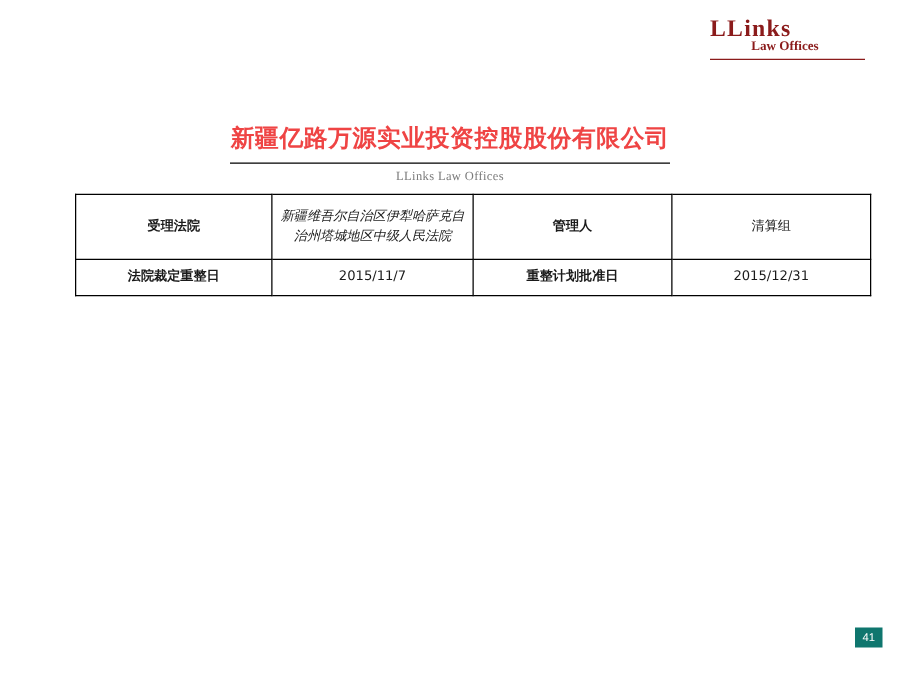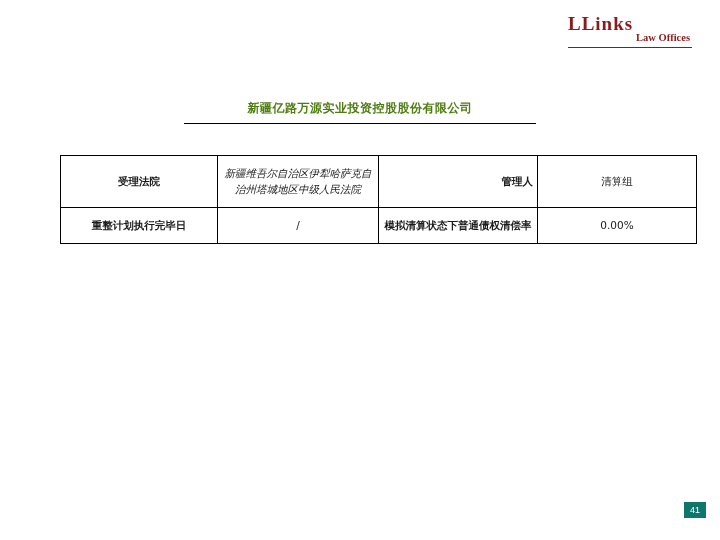--- a/index.html
+++ b/index.html
@@ -33,21 +33,20 @@
     color: #8b1b1b;
     text-align: left;
     padding-left: 2px;
   }
   .logo-sub {
     font-family: "Liberation Serif", serif;
     font-size: 10.5px;
     font-weight: bold;
     line-height: 1.1;
     color: #8b1b1b;
-    text-align: right;
     padding-right: 4px;
     margin-top: -1px;
   }
   .logo-rule {
     height: 1px;
     background: #8b1b1b;
     margin: 3px 2px 4px 2px;
   }
   .logo-cn {
     font-family: "DejaVu Sans", sans-serif;
@@ -61,23 +60,23 @@
   
   .title-wrap {
     position: absolute;
     top: 98px;
     left: 0;
     width: 720px;
     text-align: center;
   }
   .doc-title {
     font-family: "DejaVu Sans", sans-serif;
-    font-size: 12px;
+    font-size: 19px;
     font-weight: bold;
-    color: #4d7c0f;
+    color: #ef4444;
     letter-spacing: 0.5px;
     display: inline-block;
     padding-bottom: 4px;
   }
   .title-rule {
     width: 352px;
     height: 1px;
     background: #000000;
     margin: 2px auto 0 auto;
   }
@@ -152,34 +151,35 @@
 
 <div class="logo-block">
   <div class="logo-main">LLinks</div>
   <div class="logo-sub">Law Offices</div>
   <div class="logo-rule"></div>
 </div>
 
 <div class="title-wrap">
   <div class="doc-title">新疆亿路万源实业投资控股股份有限公司</div>
   <div class="title-rule"></div>
+  <div class="subtitle">LLinks Law Offices</div>
 </div>
 
 <div class="table-wrap">
   <table class="main">
     <tbody>
       <tr class="row-h1">
         <td class="label" style="width:148px;">受理法院</td>
         <td class="value-cn" style="width:152px;font-style:italic;">新疆维吾尔自治区伊犁哈萨克自治州塔城地区中级人民法院</td>
-        <td class="label" style="width:150px;text-align:right;">管理人</td>
+        <td class="label" style="width:150px;">管理人</td>
         <td class="value-cn" style="width:150px;">清算组</td>
       </tr>
-      <tr class="row-h3">
-        <td class="label">重整计划执行完毕日</td>
-        <td class="value">/</td>
-        <td class="label">模拟清算状态下普通债权清偿率</td>
-        <td class="value">0.00%</td>
+      <tr class="row-h2">
+        <td class="label">法院裁定重整日</td>
+        <td class="value">2015/11/7</td>
+        <td class="label">重整计划批准日</td>
+        <td class="value">2015/12/31</td>
       </tr>
     </tbody>
   </table>
 </div>
 
 <div class="page-number">41</div>
 
 </body></html>

